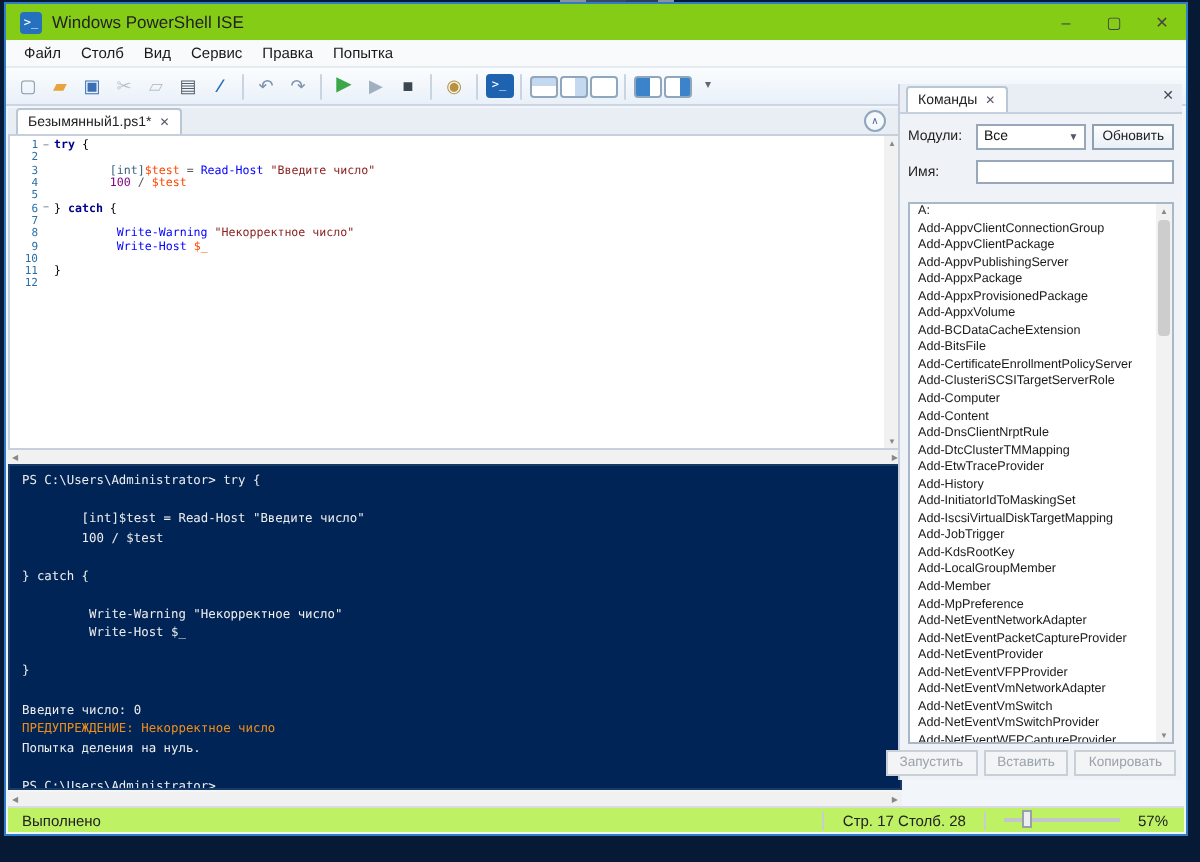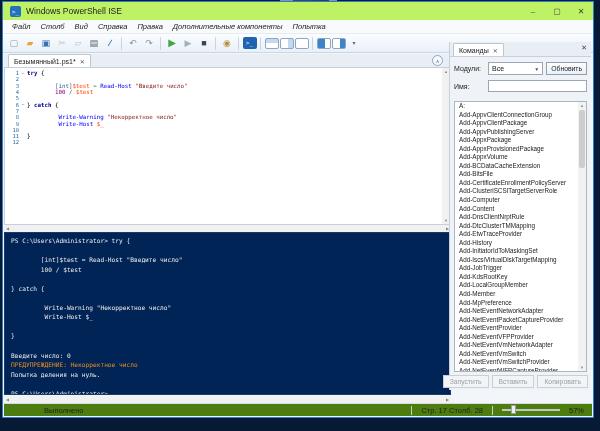--- a/index.html
+++ b/index.html
@@ -8,31 +8,31 @@
 
   
   .bg-frag { position:absolute; left:280px; top:0; width:57px; height:8px; background:#8f9296; }
   .bg-frag .bt1 { position:absolute; left:13px; top:0; width:20px; height:3px; background:#3a4a5e; }
   .bg-frag .bt2 { position:absolute; left:33px; top:0; width:16px; height:3px; background:#2e3f55; }
 
   .window { position:absolute; left:2px; top:1px; width:592px; height:417px;
             background:#F2F5F9; border:1px solid #2D7DC8; }
 
   
-  .titlebar { height:18px; background:#bef264; display:flex; align-items:center; }
+  .titlebar { height:18px; background:#84cc16; display:flex; align-items:center; }
   .app-icon { width:11px; height:11px; margin:0 5px 0 7px; background:#2671BE; border-radius:2px;
               color:#fff; font-size:6px; line-height:11px; text-align:center; font-family:"DejaVu Sans Mono",monospace; }
   .title-text { font-size:8.5px; color:#222; }
   .win-controls { margin-left:auto; display:flex; height:100%; }
   .win-btn { width:24px; height:100%; display:flex; align-items:center; justify-content:center;
              font-size:8px; color:#444; }
 
   
   .menubar { height:14px; background:#F8FAFC; display:flex; align-items:center; padding-left:4px;
-             border-bottom:1px solid #E6EBF1;font-style:italic; }
+             border-bottom:1px solid #E6EBF1; }
   .menu-item { font-size:7.5px; color:#1a1a1a; padding:0 5px; line-height:14px; }
 
   
   .toolbar { height:19px; background:linear-gradient(#FBFDFF,#E9F0F8); border-bottom:1px solid #CBD6E2;
              display:flex; align-items:center; padding-left:3px; }
   .tbtn { width:15px; height:15px; display:flex; align-items:center; justify-content:center;
           border-radius:2px; margin:0 .5px; }
   .tglyph { font-size:9px; line-height:1; }
   .tsep { width:1px; height:13px; background:#C9D4E0; margin:0 3px; }
   .i-new  .tglyph{ color:#8A9AA8; }
@@ -124,22 +124,22 @@
   .list-scroll { position:absolute; right:0; top:0; bottom:0; width:8px; background:#F2F2F2;
                  display:flex; flex-direction:column; align-items:center; font-size:4px; color:#888;
                  justify-content:space-between; padding:1px 0; }
   .list-thumb { position:absolute; right:1px; top:8px; width:6px; height:58px; background:#CDCDCD; border-radius:2px; }
 
   .cmd-buttons { position:absolute; left:0; right:3px; bottom:2px; display:flex; justify-content:flex-end; gap:3px; }
   .cmd-btn { height:13px; border:1px solid #C8CFD6; background:#F2F4F6; color:#9AA2AA;
              font-size:6.8px; padding:0 6px; line-height:11px; }
 
   
-  .statusbar { position:absolute; left:1px; right:1px; bottom:1px; height:13px; background:#4d7c0f;
-               border-top:1px solid #D8DCE0; display:flex; align-items:center; font-size:7.5px; color:#222;padding-left:33px; }
+  .statusbar { position:absolute; left:1px; right:1px; bottom:1px; height:13px; background:#bef264;
+               border-top:1px solid #D8DCE0; display:flex; align-items:center; font-size:7.5px; color:#222; }
   .status-left { padding-left:7px; }
   .status-right { margin-left:auto; display:flex; align-items:center; gap:9px; padding-right:8px; }
   .sb-sep { width:1px; height:9px; background:#C8CDD2; }
   .zoom-slider { width:58px; height:2px; background:#C0C6CC; position:relative; }
   .zoom-thumb { position:absolute; left:9px; top:-4px; width:5px; height:9px; background:#ECEEF0;
                 border:1px solid #98A0A8; }
 </style>
 </head>
 <body>
 
@@ -159,23 +159,22 @@
         <div class="win-btn">▢</div>
         <div class="win-btn">✕</div>
       </div>
   </div>
 
   <div class="menubar">
 
   <div class="menu-item">Файл</div>
       <div class="menu-item">Столб</div>
       <div class="menu-item">Вид</div>
-      <div class="menu-item">Справка</div>
+      <div class="menu-item">Сервис</div>
       <div class="menu-item">Правка</div>
-      <div class="menu-item">Дополнительные компоненты</div>
       <div class="menu-item">Попытка</div>
     </div>
 
   <div class="toolbar">
 
   <div class="tbtn i-new">
         <span class="tglyph">▢</span>
       </div>
       <div class="tbtn i-open">
         <span class="tglyph">▰</span>

